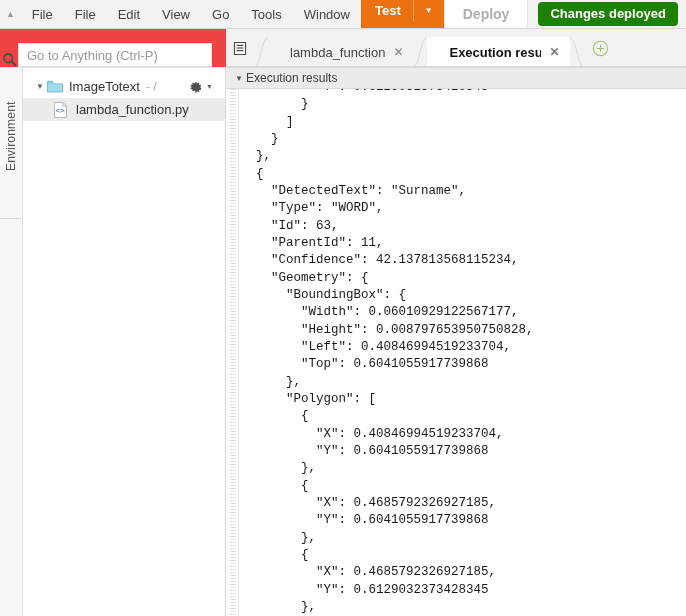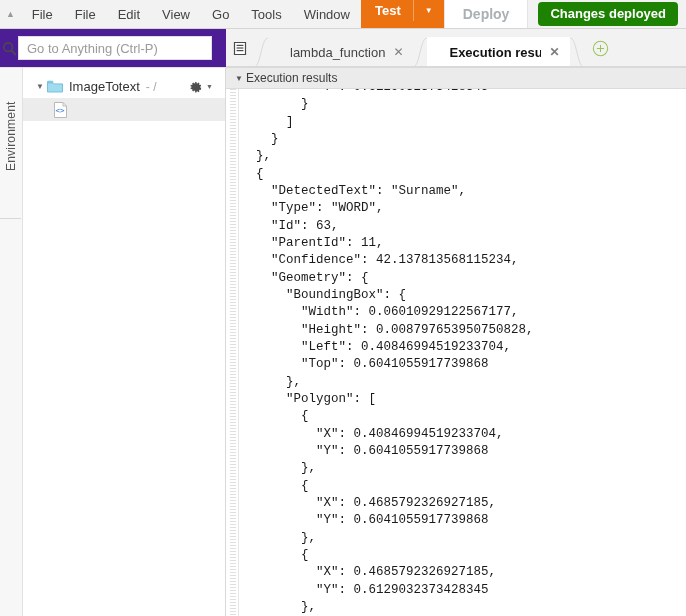--- a/index.html
+++ b/index.html
@@ -48,22 +48,22 @@
     background:#1d8102;color:#ffffff;border-radius:4px;
     font-size:13px;font-weight:bold;padding:4px 12px 5px;white-space:nowrap;
   }
 
   
   .body-row{flex:1 1 auto;display:flex;min-height:0;}
 
   
   .leftcol{width:226px;flex:0 0 226px;display:flex;flex-direction:column;min-height:0;background:#ffffff;}
   .searchrow{
-    height:38px;flex:0 0 38px;display:flex;align-items:center;
-    background:#4c1d95;border-bottom:1px solid #e3e3e3;
+    height:38px;flex:0 0 38px;display:flex;align-items:flex-end;
+    background:#ef4444;border-bottom:1px solid #e3e3e3;
   }
   .search-icon{
     width:32px;display:flex;align-items:center;justify-content:center;color:#555;
   }
   .search-input{
     flex:1 1 auto;height:24px;margin-right:14px;
     border:1px solid #e0e0e0;background:#ffffff;
     font-family:"Liberation Sans", sans-serif;font-size:13px;color:#333;
     padding:0 8px;outline:none;box-sizing:border-box;
   }
@@ -239,20 +239,21 @@
           </div>
 
           <div class="tree-row file">
             <span class="file-icon">
               <svg width="15" height="16" viewBox="0 0 15 16">
                 <path d="M1.5 0.5 L10 0.5 L13.5 4 L13.5 15.5 L1.5 15.5 Z" fill="#ffffff" stroke="#b9b9b9" stroke-width="1"></path>
                 <path d="M10 0.7 L10 4 L13.3 4" fill="none" stroke="#b9b9b9" stroke-width="1"></path>
                 <text x="7" y="11.4" font-size="7.5" font-family="monospace" fill="#3b7fd4" text-anchor="middle">&lt;&gt;</text>
               </svg>
             </span>
+            <span class="tree-label">lambda_function.py</span>
           </div>
 
         </div>
       </div>
     </div>
 
     <div class="rightcol">
 
       <div class="tabbar">
         <div class="panel-icon">

